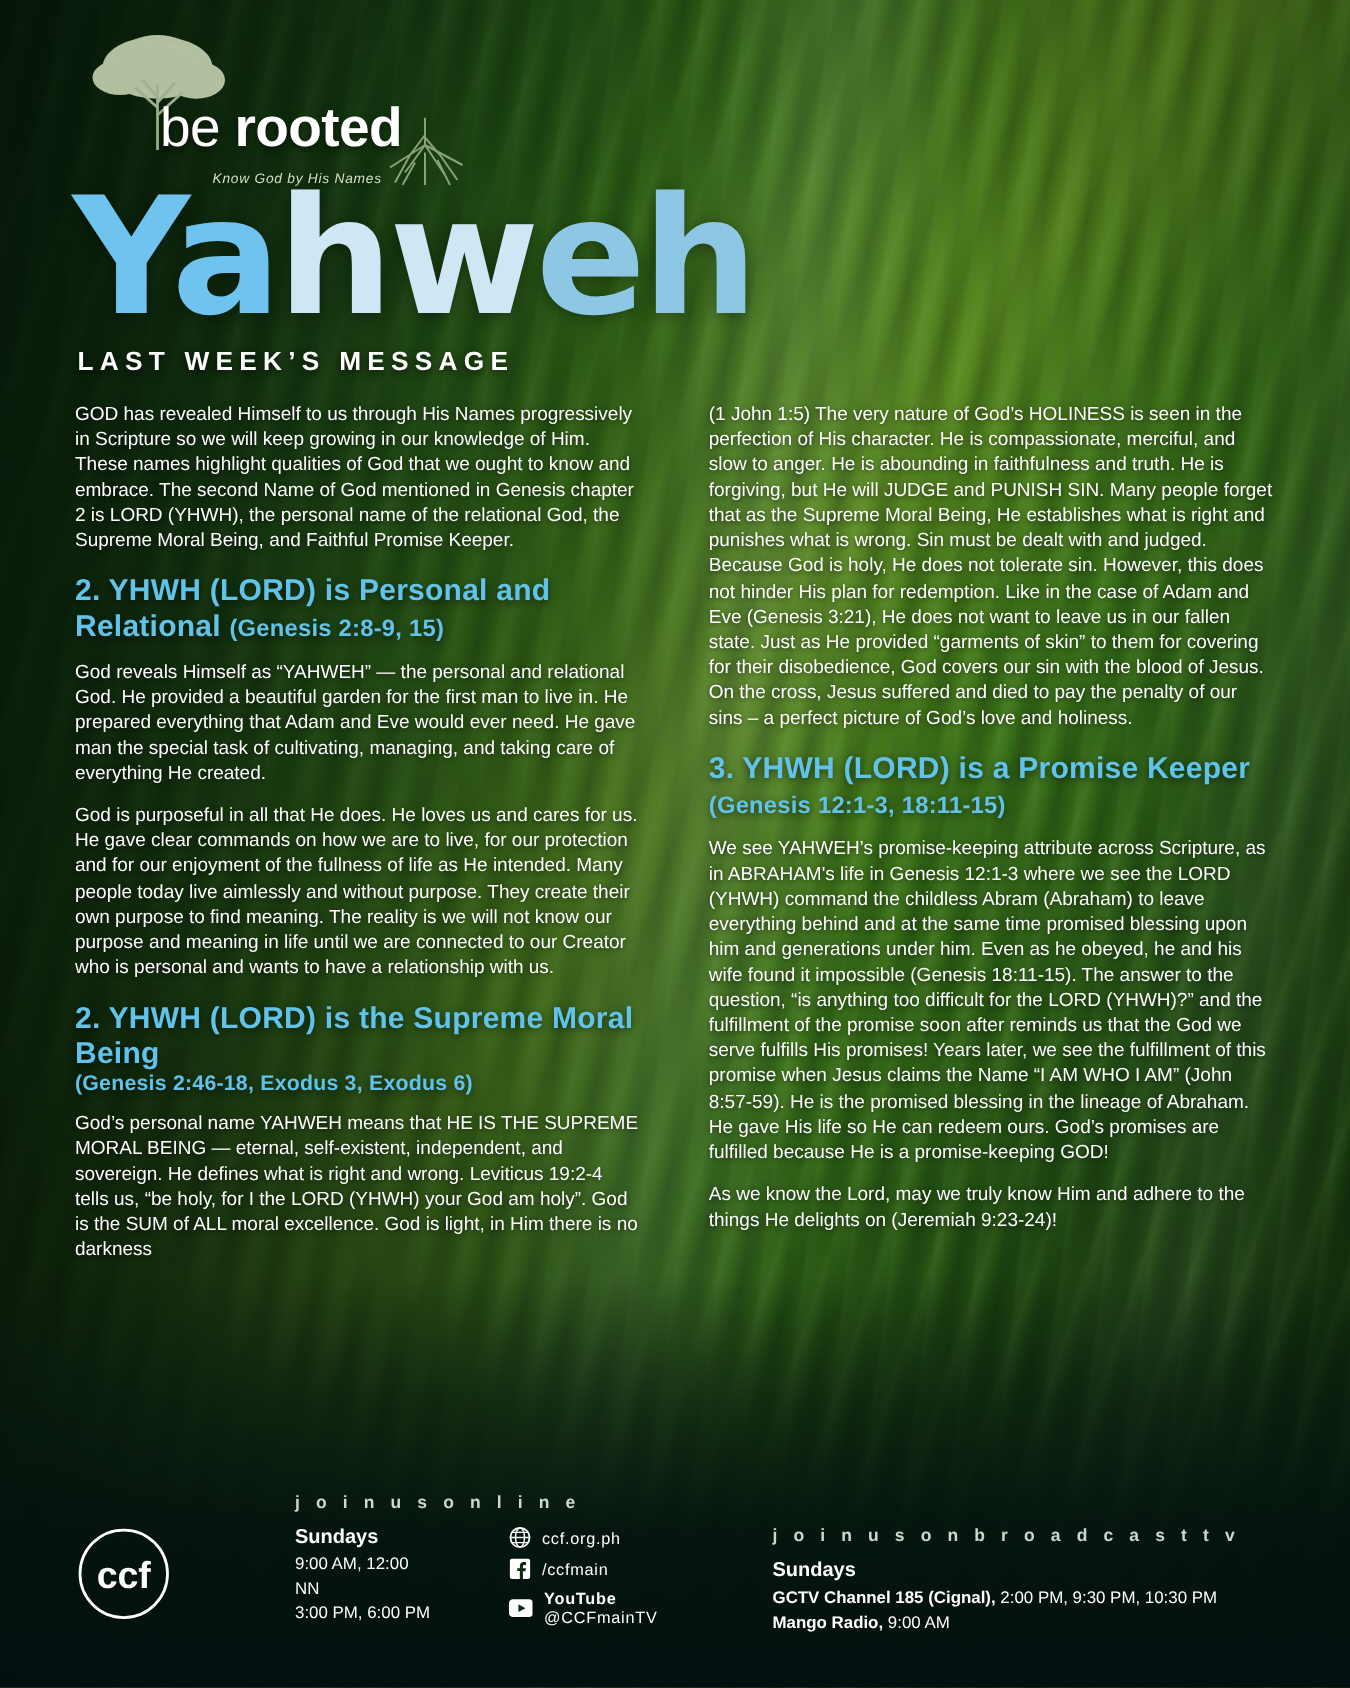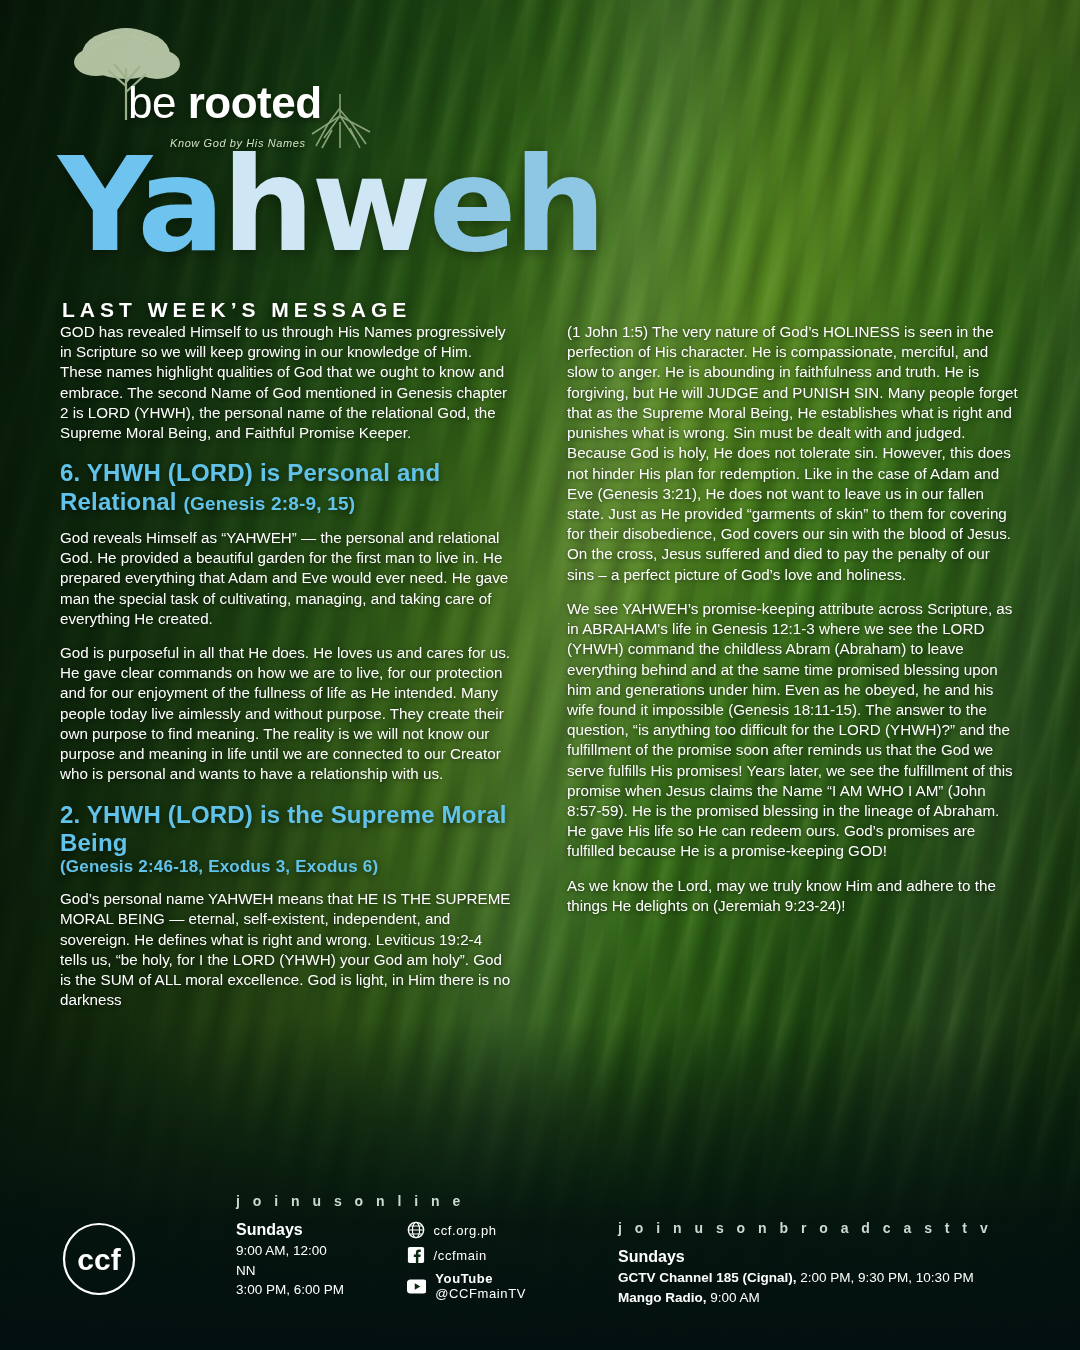--- a/index.html
+++ b/index.html
@@ -89,21 +89,20 @@
   }
   .title .t1 { color: #6fc3ef; }
   .title .t2 { color: #cfe6f5; }
   .title .t3 { color: #8dc7e4; }
   .title span { text-shadow: 0 3px 12px rgba(0,0,0,.35); }
 
   .subtitle {
     position: absolute; left: 62px; top: 278px;
     font-size: 21px; font-weight: 700; letter-spacing: 5px; color: #ffffff;
     text-shadow: 0 2px 6px rgba(0,0,0,.6);
-    margin-top: 20px;
   }
 
   
   .cols {
     position: absolute; left: 60px; top: 322px; width: 960px;
     display: flex; gap: 54px;
   }
   .col { width: 459px; }
   p.body {
     color: #ffffff; font-size: 15.2px; line-height: 1.33;
@@ -194,37 +193,40 @@
       <span class="t1">Ya</span><span class="t2">hw</span><span class="t3">eh</span>
     </div>
     <div class="subtitle">LAST WEEK’S MESSAGE</div>
 
     <div class="cols">
 
       <div class="col">
         <p class="body">GOD has revealed Himself to us through His Names progressively in Scripture so we will keep growing in our knowledge of Him. These names highlight qualities of God that we ought to know and embrace. The second Name of God mentioned in Genesis chapter 2 is LORD (YHWH), the personal name of the relational God, the Supreme Moral Being, and Faithful Promise Keeper.</p>
 
         <h2 class="head">
-          <span>6. YHWH (LORD) is Personal and Relational </span><span class="ref">(Genesis 2:8-9, 15)</span>
+          <span>2. YHWH (LORD) is Personal and Relational </span><span class="ref">(Genesis 2:8-9, 15)</span>
         </h2>
 
         <p class="body">God reveals Himself as “YAHWEH” — the personal and relational God. He provided a beautiful garden for the first man to live in. He prepared everything that Adam and Eve would ever need. He gave man the special task of cultivating, managing, and taking care of everything He created.</p>
         <p class="body">God is purposeful in all that He does. He loves us and cares for us. He gave clear commands on how we are to live, for our protection and for our enjoyment of the fullness of life as He intended. Many people today live aimlessly and without purpose. They create their own purpose to find meaning. The reality is we will not know our purpose and meaning in life until we are connected to our Creator who is personal and wants to have a relationship with us.</p>
 
         <h2 class="head">
           <span>2. YHWH (LORD) is the Supreme Moral Being</span>
           <span class="ref2">(Genesis 2:46-18, Exodus 3, Exodus 6)</span>
         </h2>
 
         <p class="body">God’s personal name YAHWEH means that HE IS THE SUPREME MORAL BEING — eternal, self-existent, independent, and sovereign. He defines what is right and wrong. Leviticus 19:2-4 tells us, “be holy, for I the LORD (YHWH) your God am holy”. God is the SUM of ALL moral excellence. God is light, in Him there is no darkness</p>
       </div>
 
       <div class="col">
         <p class="body">(1 John 1:5) The very nature of God’s HOLINESS is seen in the perfection of His character. He is compassionate, merciful, and slow to anger. He is abounding in faithfulness and truth. He is forgiving, but He will JUDGE and PUNISH SIN. Many people forget that as the Supreme Moral Being, He establishes what is right and punishes what is wrong. Sin must be dealt with and judged. Because God is holy, He does not tolerate sin. However, this does not hinder His plan for redemption. Like in the case of Adam and Eve (Genesis 3:21), He does not want to leave us in our fallen state. Just as He provided “garments of skin” to them for covering for their disobedience, God covers our sin with the blood of Jesus. On the cross, Jesus suffered and died to pay the penalty of our sins – a perfect picture of God’s love and holiness.</p>
 
+        <h2 class="head">
+          <span>3. YHWH (LORD) is a Promise Keeper </span><span class="ref">(Genesis 12:1-3, 18:11-15)</span>
+        </h2>
 
         <p class="body">We see YAHWEH’s promise-keeping attribute across Scripture, as in ABRAHAM's life in Genesis 12:1-3 where we see the LORD (YHWH) command the childless Abram (Abraham) to leave everything behind and at the same time promised blessing upon him and generations under him. Even as he obeyed, he and his wife found it impossible (Genesis 18:11-15). The answer to the question, “is anything too difficult for the LORD (YHWH)?” and the fulfillment of the promise soon after reminds us that the God we serve fulfills His promises! Years later, we see the fulfillment of this promise when Jesus claims the Name “I AM WHO I AM” (John 8:57-59). He is the promised blessing in the lineage of Abraham. He gave His life so He can redeem ours. God’s promises are fulfilled because He is a promise-keeping GOD!</p>
         <p class="body">As we know the Lord, may we truly know Him and adhere to the things He delights on (Jeremiah 9:23-24)!</p>
       </div>
     </div>
 
     <div class="footer">
 
       <svg class="ccf-logo" viewBox="0 0 74 74">
         <circle cx="37" cy="37" r="35" fill="none" stroke="#ffffff" stroke-width="2.2"></circle>

